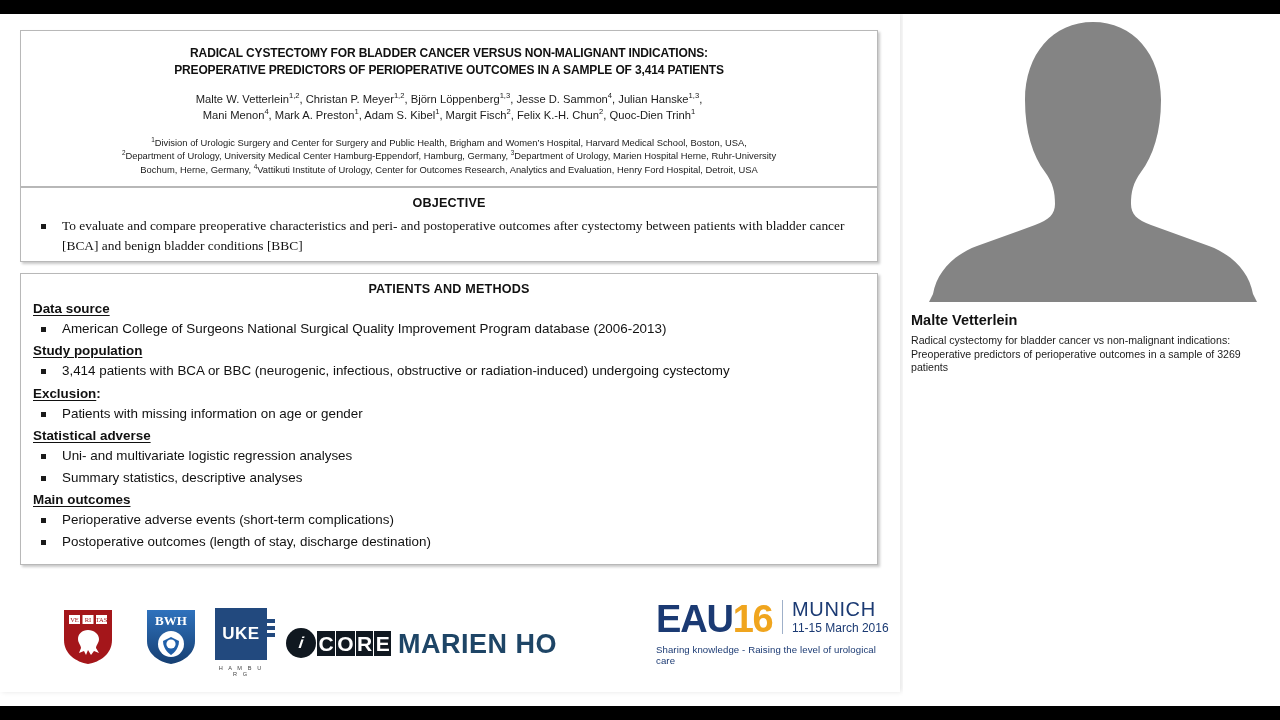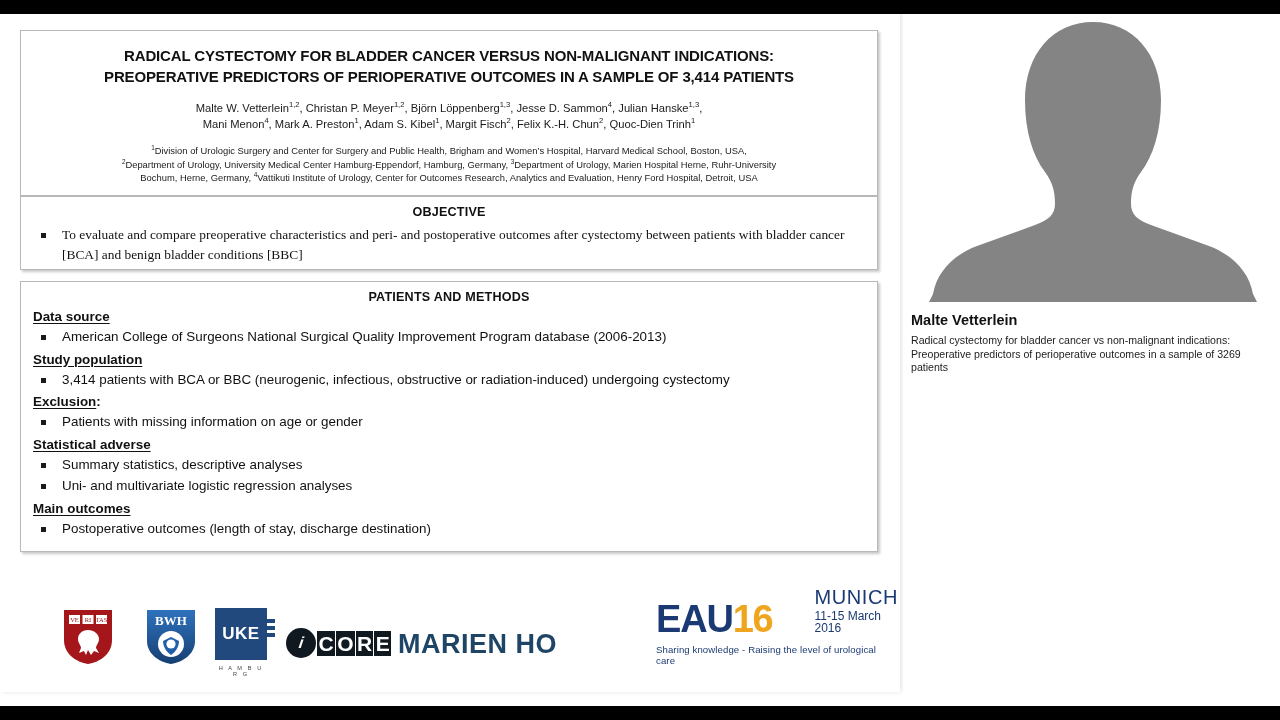--- a/index.html
+++ b/index.html
@@ -35,21 +35,21 @@
     background: #fff;
     border: 1px solid #b8b8b8;
     box-shadow: 1.5px 1.5px 2.5px rgba(0,0,0,.22);
   }
 
   
   .title-box { padding: 14px 14px 10px 14px; }
   .slide-title {
     text-align: center;
     font-weight: bold;
-    font-size: 15px;
+    font-size: 12px;
     line-height: 1.42;
     letter-spacing: -0.15px;
     color: #111;
   }
   .authors {
     margin-top: 13px;
     text-align: center;
     font-size: 11.2px;
     line-height: 1.42;
     color: #1b1b1b;
@@ -160,21 +160,21 @@
     background: #101820; color: #fff; padding: 1px 1.5px; margin-right: 1px;
   }
   
   .marien {
     left: 378px; bottom: 14px;
     font-weight: bold; font-size: 27px; letter-spacing: .5px;
     color: #1e4566; line-height: 1; white-space: nowrap;
   }
   
   .eau { left: 636px; bottom: 6px; width: 240px; }
-  .eau-top { display: flex; align-items: flex-end; gap: 12px; }
+  .eau-top { display: flex; align-items: flex-end; }
   .eau-main {
     font-weight: bold; font-size: 38px; line-height: .9;
     color: #1b3a73; letter-spacing: -1.2px;
   }
   .eau-16 { color: #f0a51e; }
   .eau-div {
     width: 1.6px; height: 34px; background: #9fb0c9;
     margin: 0 9px 2px 9px;
   }
   .eau-right { padding-bottom: 2px; }
@@ -279,29 +279,33 @@
           <div class="bullet-row">
             <span class="sq"></span>
             <span class="txt">Patients with missing information on age or gender</span>
           </div>
 
           <div class="sub-head-wrap">
             <span class="sub-head">Statistical adverse</span><span class="plain"></span>
           </div>
           <div class="bullet-row">
             <span class="sq"></span>
+            <span class="txt">Uni- and multivariate logistic regression analyses</span>
+          </div>
+          <div class="bullet-row">
+            <span class="sq"></span>
             <span class="txt">Summary statistics, descriptive analyses</span>
-          </div>
-          <div class="bullet-row">
-            <span class="sq"></span>
-            <span class="txt">Uni- and multivariate logistic regression analyses</span>
           </div>
 
           <div class="sub-head-wrap">
             <span class="sub-head">Main outcomes</span><span class="plain"></span>
+          </div>
+          <div class="bullet-row">
+            <span class="sq"></span>
+            <span class="txt">Perioperative adverse events (short-term complications)</span>
           </div>
           <div class="bullet-row">
             <span class="sq"></span>
             <span class="txt">Postoperative outcomes (length of stay, discharge destination)</span>
           </div>
         </div>
 
         <div class="logos">
 
           <div class="logo harvard">

